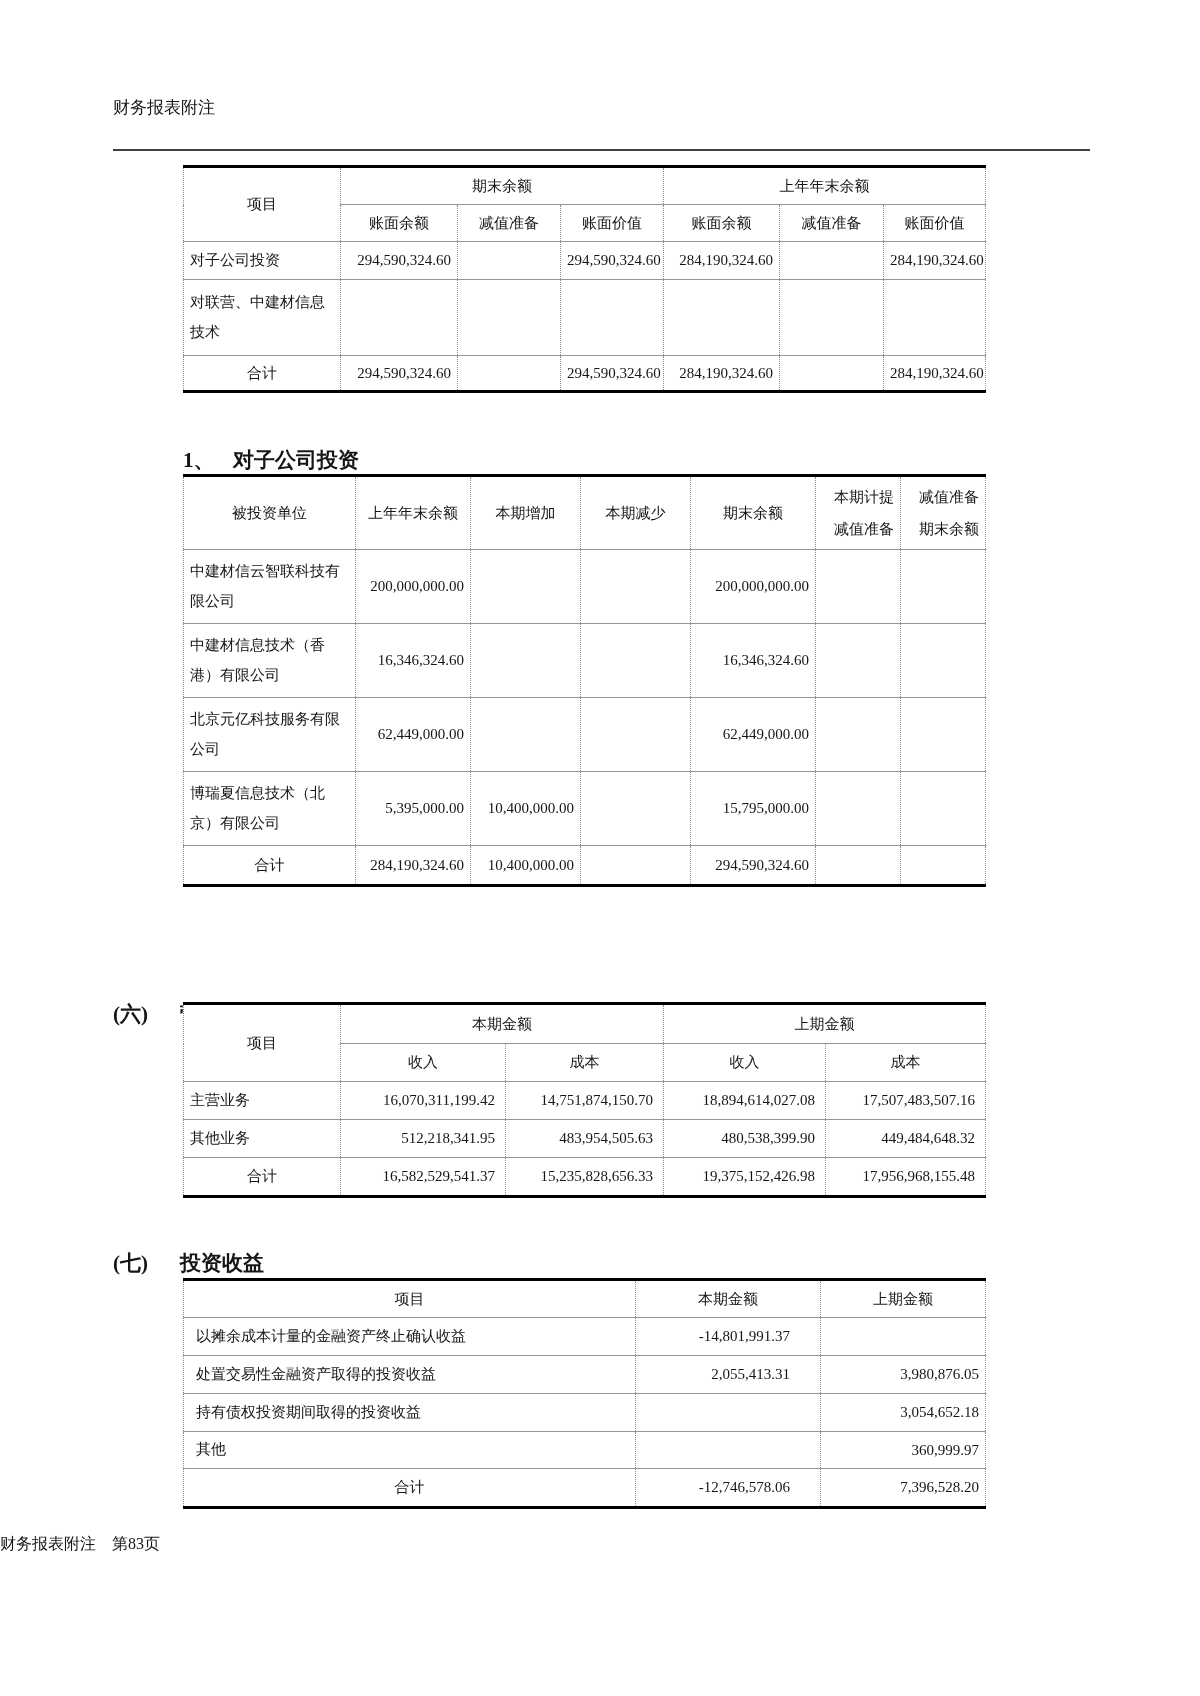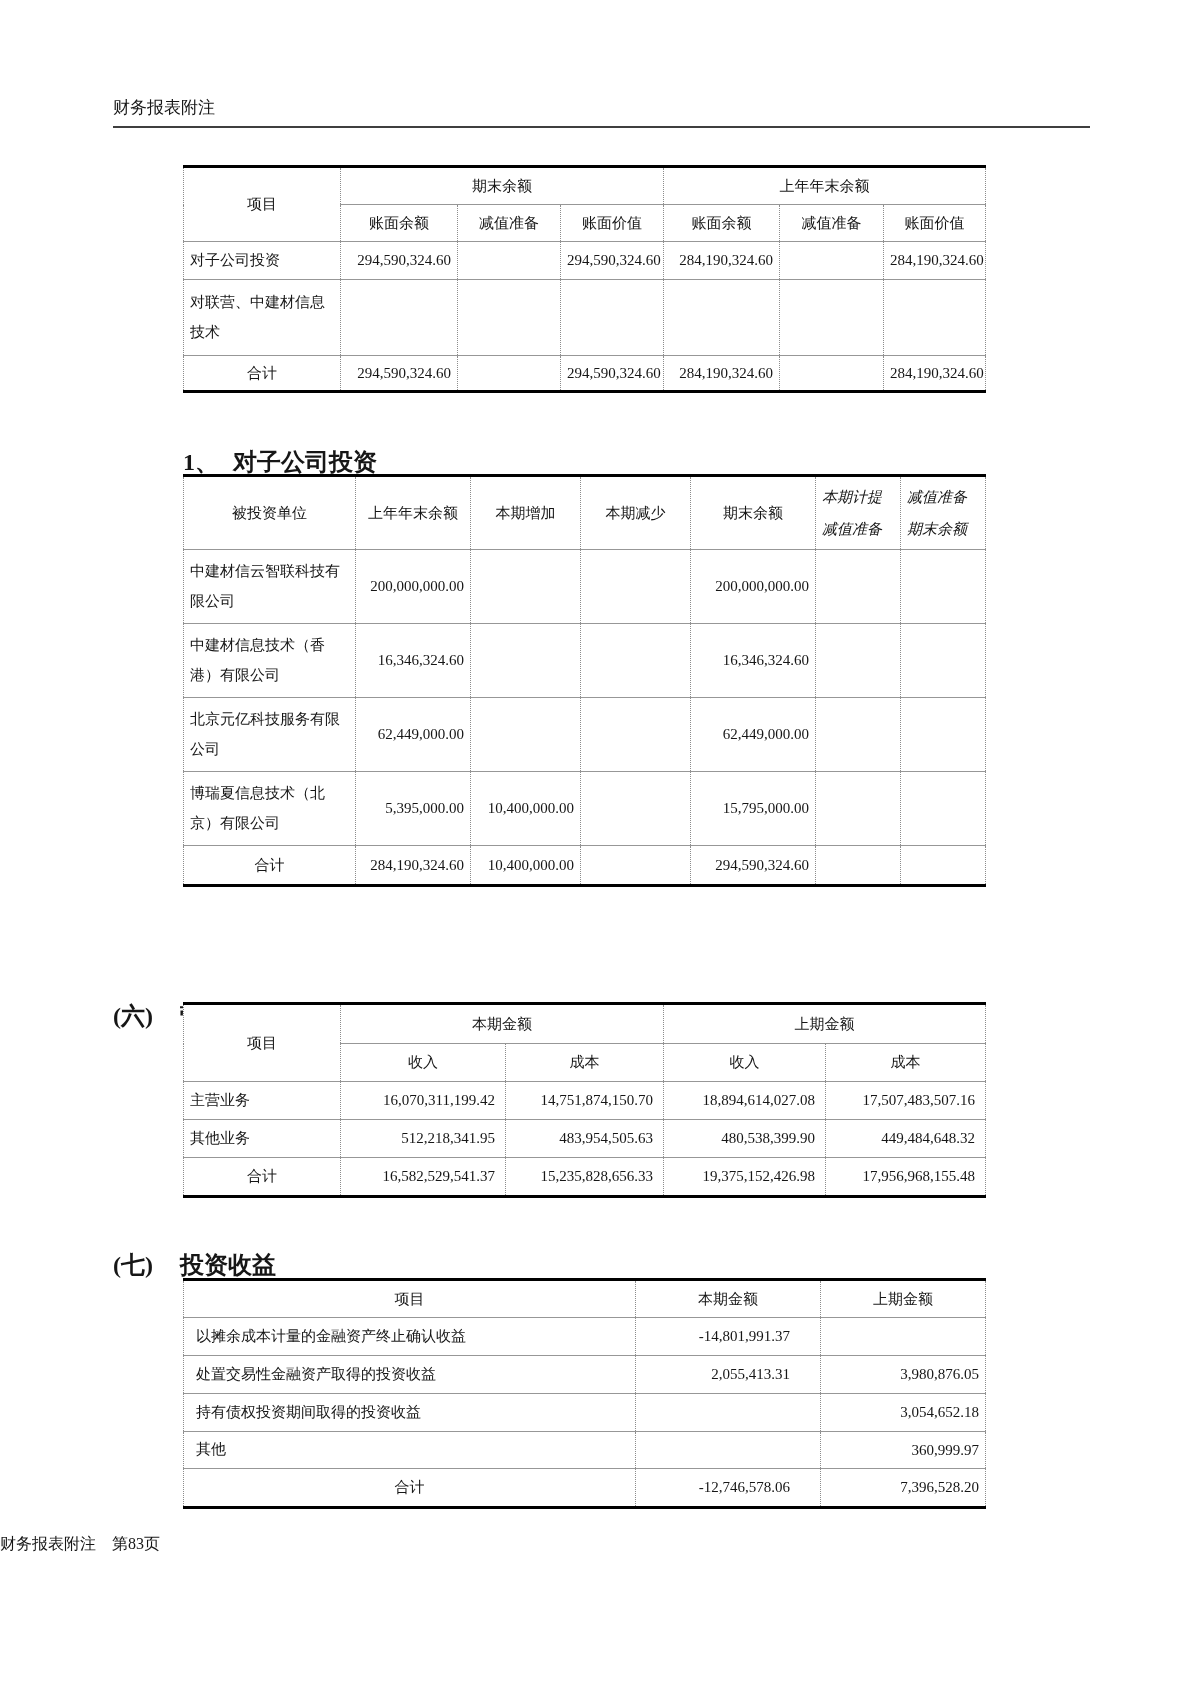--- a/index.html
+++ b/index.html
@@ -6,26 +6,26 @@
   html,body { background:#ffffff; }
   body {
     width:1200px; height:1696px;
     font-family:"Liberation Serif","DejaVu Serif",serif;
     color:#161616;
   }
   .page { position:relative; width:1200px; height:1696px; background:#fff; overflow:hidden; }
 
   .doc-header {
     position:absolute; left:113px; top:96px; width:977px;
-    font-size:17px; padding-bottom:7px;
+    font-size:17px; padding-bottom:30px;
     border-bottom:2px solid #3f3f3f;
     font-family:Liberation Mono, monospace;
   }
 
-  .sec { position:absolute; font-weight:bold; font-size:24px; white-space:nowrap; }
+  .sec { position:absolute; font-weight:bold; font-size:21px; white-space:nowrap; }
   .sec .sec-num { display:inline-block; }
   .sec.lvl1 .sec-num { min-width:67px; }
   .sec.lvl2 .sec-num { min-width:50px; }
 
   table.tbl {
     position:absolute; border-collapse:collapse; table-layout:fixed;
     width:802px; background:#fff;
     border-top:3px solid #000; border-bottom:3px solid #000;
   }
   table.tbl td {
@@ -34,21 +34,21 @@
     vertical-align:middle; font-size:15px; overflow:hidden;
     padding:0 6px;
   }
   td.hd { text-align:center; font-size:15.5px; }
   td.lab { text-align:left; padding-left:10px; line-height:1.95; }
   td.ctr { text-align:center; }
   td.num { text-align:right; padding-right:8px; font-size:15px; }
   #t1 td.num { padding-right:6px; }
   #t3 td.num { padding-right:10px; }
   #t4 td.num-cur { padding-right:30px; }
-  td.two div { line-height:2.15; text-align:left;font-style:italic; }
+  td.two div { line-height:2.15; text-align:right; }
   #t4 td.lab { padding-left:12px; }
 
   .doc-footer {
     position:absolute; left:0; top:1534px; width:1110px;
     font-size:16px;
   }
 </style>
 </head>
 <body>
 

